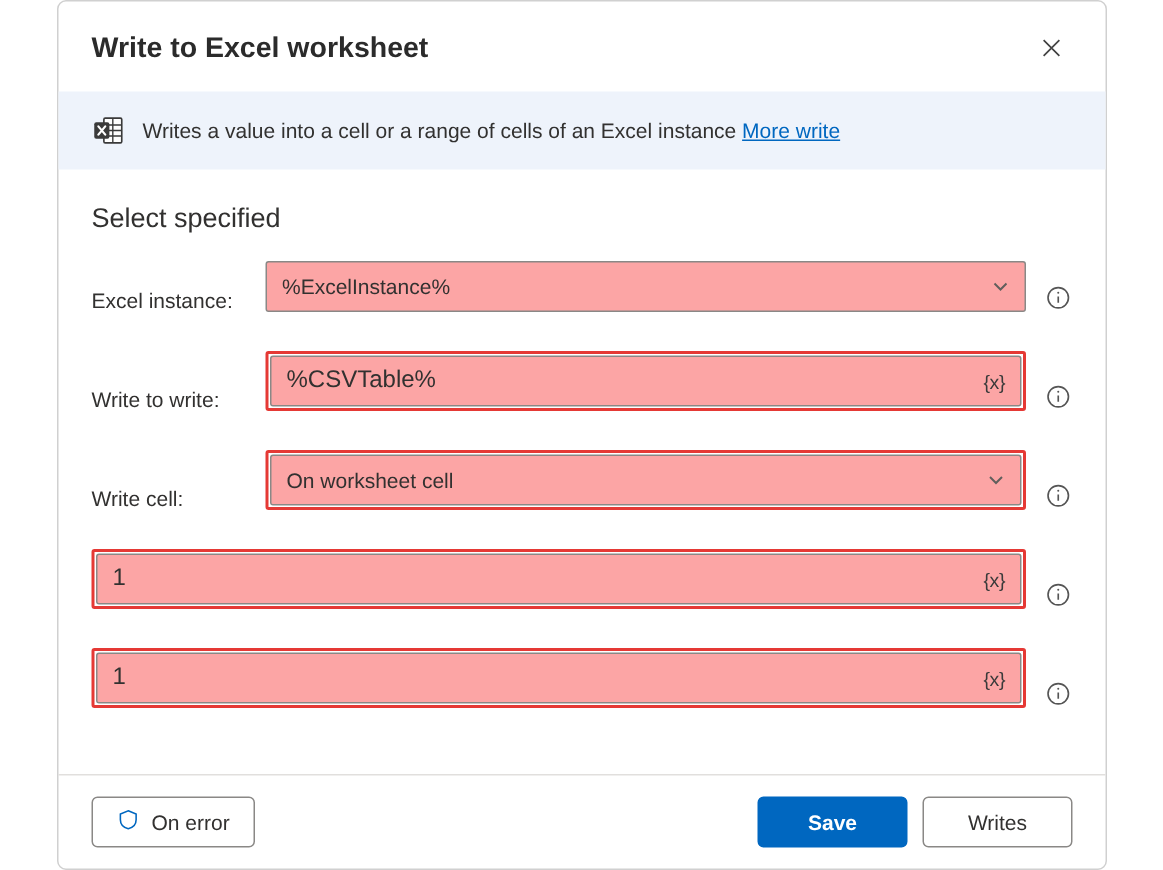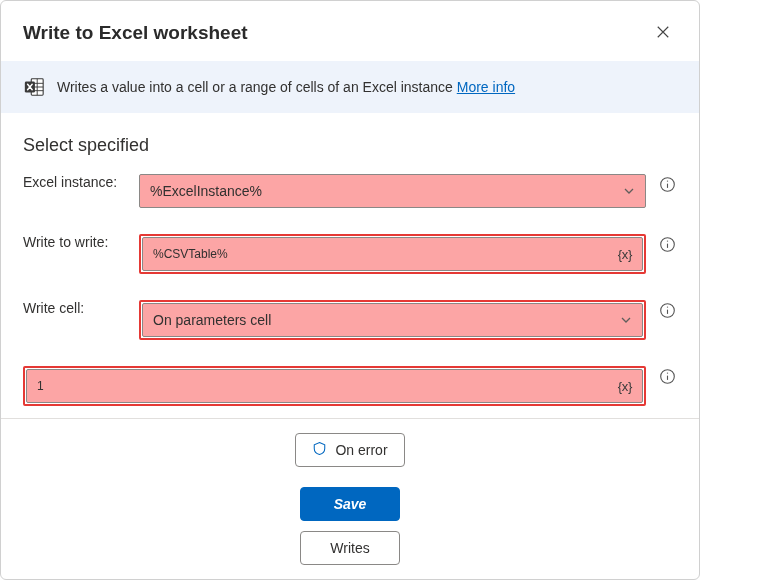--- a/index.html
+++ b/index.html
@@ -13,20 +13,21 @@
     height: 580px;
   }
   .dialog {
     width: 700px;
     height: 580px;
     border: 1px solid #d0d0d0;
     border-radius: 6px;
     display: flex;
     flex-direction: column;
     position: relative;
+    margin-left: 38px;
   }
   .titlebar {
     display: flex;
     align-items: center;
     padding: 18px 22px 14px 22px;
   }
   .titlebar .title {
     font-size: 19px;
     font-weight: 600;
     flex: 1;
@@ -60,21 +61,21 @@
     flex: 1;
     overflow: auto;
   }
   .section-title {
     font-size: 18px;
     color: #323130;
     margin: 12px 0 18px 0;
   }
   .form-row {
     display: flex;
-    align-items: flex-start;
+    align-items: flex-end;
     margin-bottom: 26px;
   }
   .form-label {
     width: 116px;
     flex: 0 0 116px;
     font-size: 14px;
     color: #323130;
   }
   .field-wrap {
     flex: 1;
@@ -96,21 +97,21 @@
     padding: 0 10px;
     font-size: 14px;
     color: #323130;
     position: relative;
   }
   .field input {
     border: none;
     outline: none;
     flex: 1;
     background: transparent;
-    font-size: 12px;
+    font-size: 16px;
     font-family: inherit;
     color: #323130;
     padding: 0;
   }
   .field-suffix {
     display: flex;
     align-items: center;
     color: #605e5c;
     padding-left: 6px;
     cursor: pointer;
@@ -134,21 +135,20 @@
     flex: 0 0 auto;
   }
   .info-icon svg { width: 17px; height: 17px; }
 
   .footer {
     border-top: 1px solid #e1dfdd;
     padding: 14px 22px;
     display: flex;
     align-items: center;
     gap: 10px;
-    flex-direction: column;
   }
   .btn {
     height: 34px;
     min-width: 100px;
     padding: 0 16px;
     border-radius: 4px;
     font-size: 14px;
     font-family: inherit;
     display: inline-flex;
     align-items: center;
@@ -159,21 +159,20 @@
   .btn-secondary {
     background: #fff;
     border: 1px solid #8a8886;
     color: #323130;
   }
   .btn-primary {
     background: #0067c0;
     border: 1px solid #0067c0;
     color: #fff;
     font-weight: 600;
-    font-style: italic;
   }
   .spacer { flex: 1; }
 </style>
 </head>
 <body>
 
 <div class="dialog">
 
   <div class="titlebar">
     <div class="title">Write to Excel worksheet</div>
@@ -192,21 +191,21 @@
         <rect x="9" y="3" width="13" height="18" rx="1" fill="#fff" stroke="#3a3a3a" stroke-width="1.2"></rect>
         <line x1="9" y1="8" x2="22" y2="8" stroke="#3a3a3a" stroke-width="1"></line>
         <line x1="9" y1="12" x2="22" y2="12" stroke="#3a3a3a" stroke-width="1"></line>
         <line x1="9" y1="16" x2="22" y2="16" stroke="#3a3a3a" stroke-width="1"></line>
         <line x1="15.5" y1="3" x2="15.5" y2="21" stroke="#3a3a3a" stroke-width="1"></line>
         <rect x="2" y="6" width="11" height="12" rx="1.5" fill="#3a3a3a"></rect>
         <path d="M5 9 L10 15 M10 9 L5 15" stroke="#fff" stroke-width="1.6" stroke-linecap="round"></path>
       </svg>
     </span>
     <span>
-      <span>Writes a value into a cell or a range of cells of an Excel instance </span><a href="#">More info</a>
+      <span>Writes a value into a cell or a range of cells of an Excel instance </span><a href="#">More write</a>
     </span>
   </div>
 
   <div class="content">
     <div class="section-title">Select specified</div>
 
     <div class="form-row">
       <div class="form-label">Excel instance:</div>
       <div class="field-wrap">
         <div class="field">
@@ -242,21 +241,21 @@
             <line x1="10" y1="9" x2="10" y2="14"></line>
             <circle cx="10" cy="6" r="0.8" fill="currentColor" stroke="none"></circle>
           </svg>
       </div>
     </div>
 
     <div class="form-row">
       <div class="form-label">Write cell:</div>
       <div class="field-wrap highlight">
         <div class="field">
-          <span>On parameters cell</span>
+          <span>On worksheet cell</span>
           <span style="flex:1"></span>
           <span class="field-suffix chevron">
             <svg viewBox="0 0 12 12" fill="none" stroke="currentColor" stroke-width="1.3">
                 <path d="M2 4 L6 8 L10 4"></path>
               </svg>
           </span>
         </div>
       </div>
       <div class="info-icon">
         <svg viewBox="0 0 20 20" fill="none" stroke="currentColor" stroke-width="1.3">

